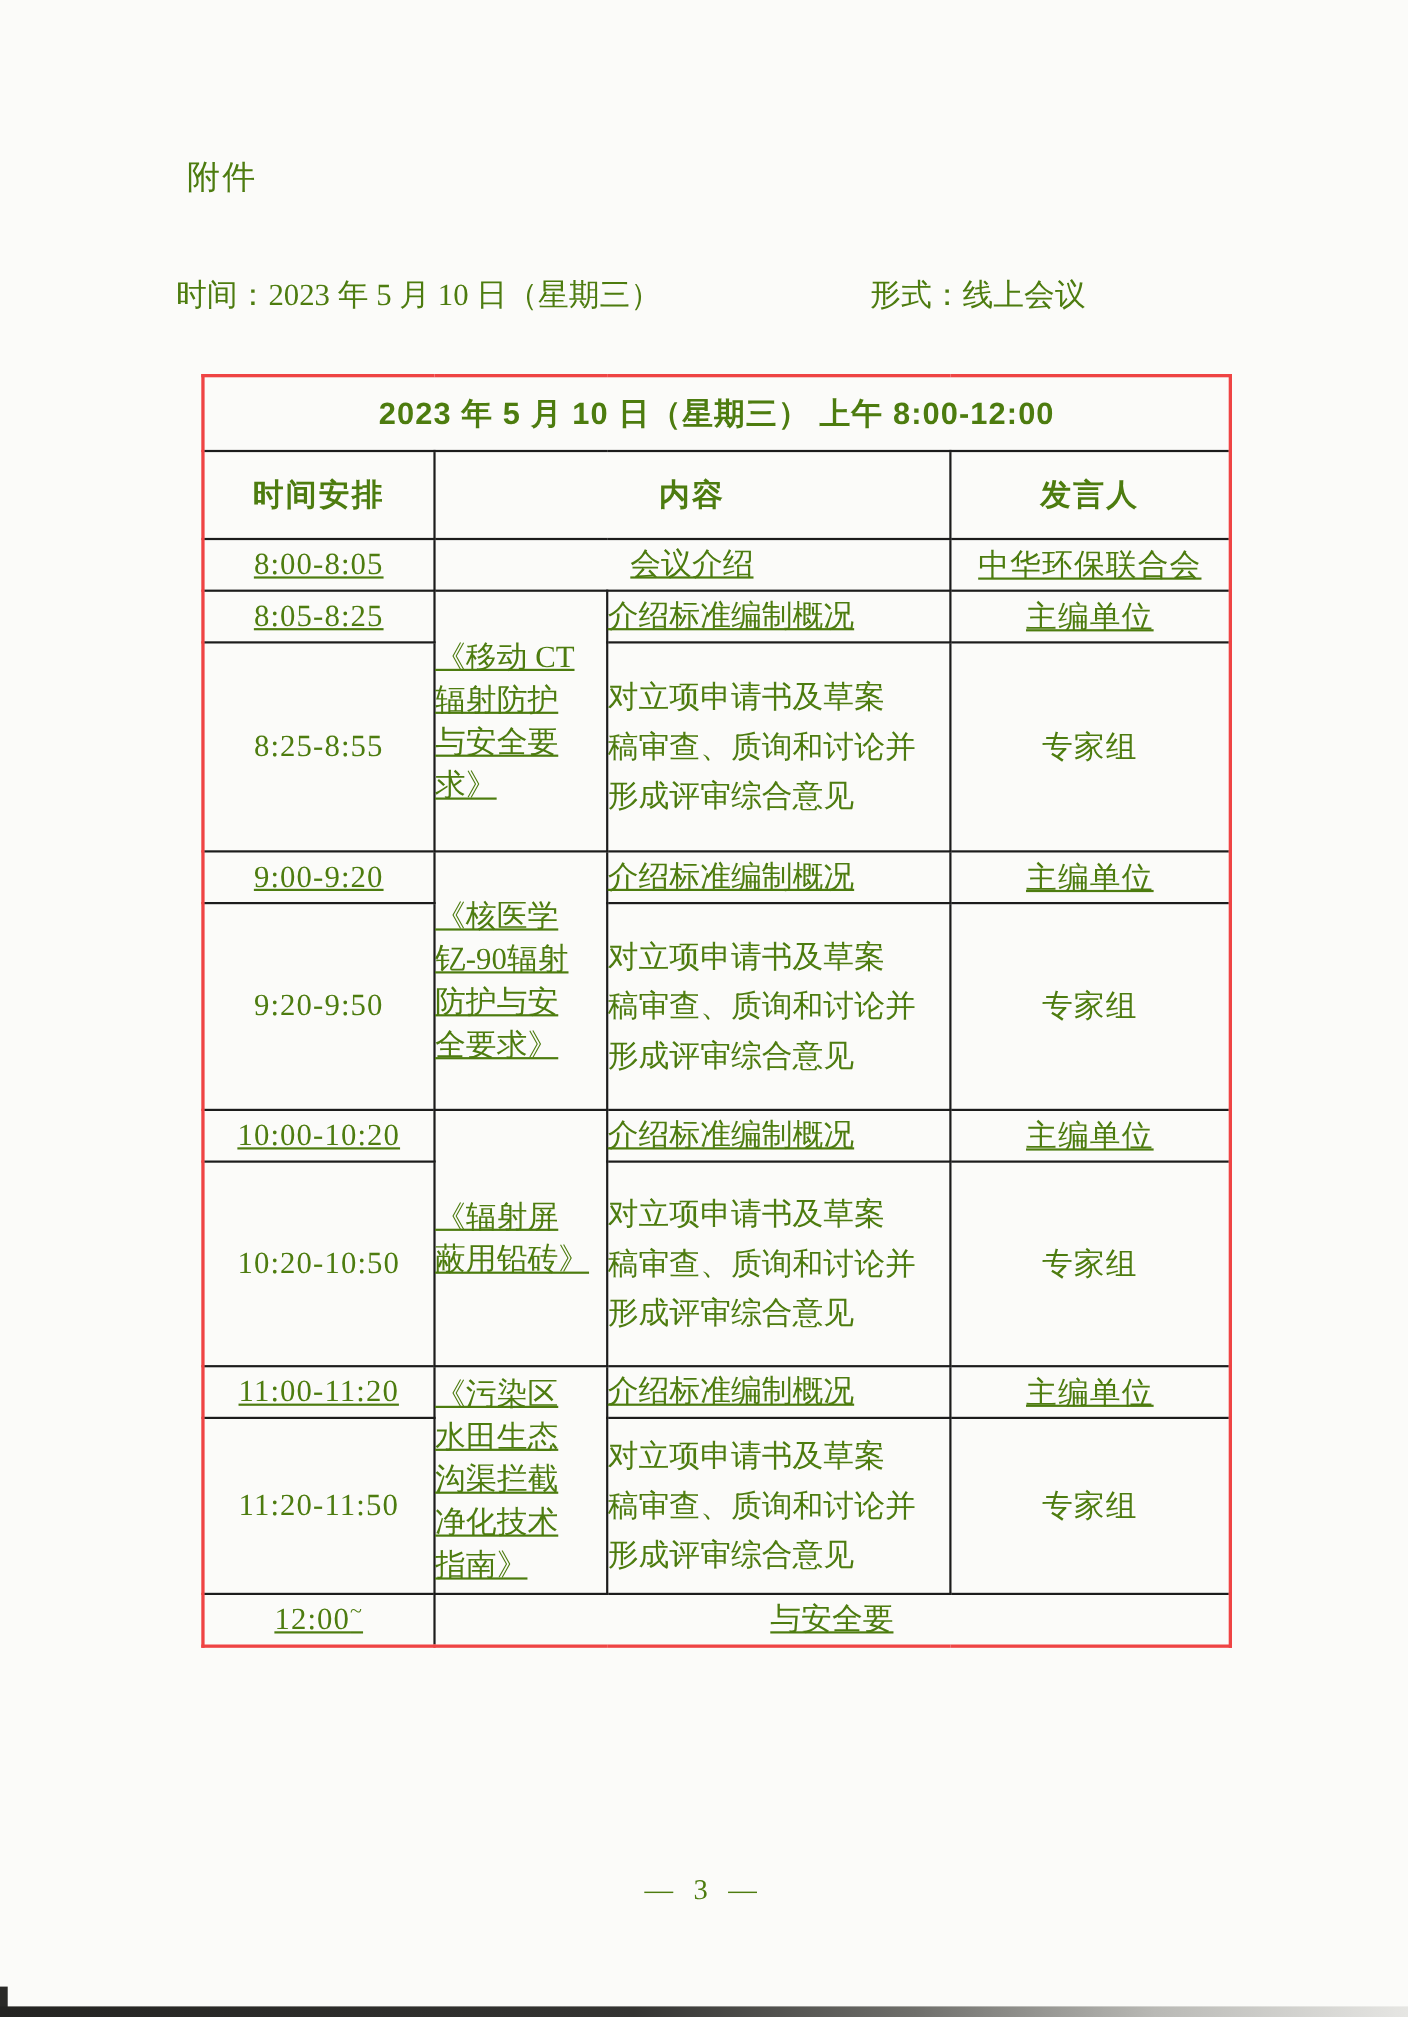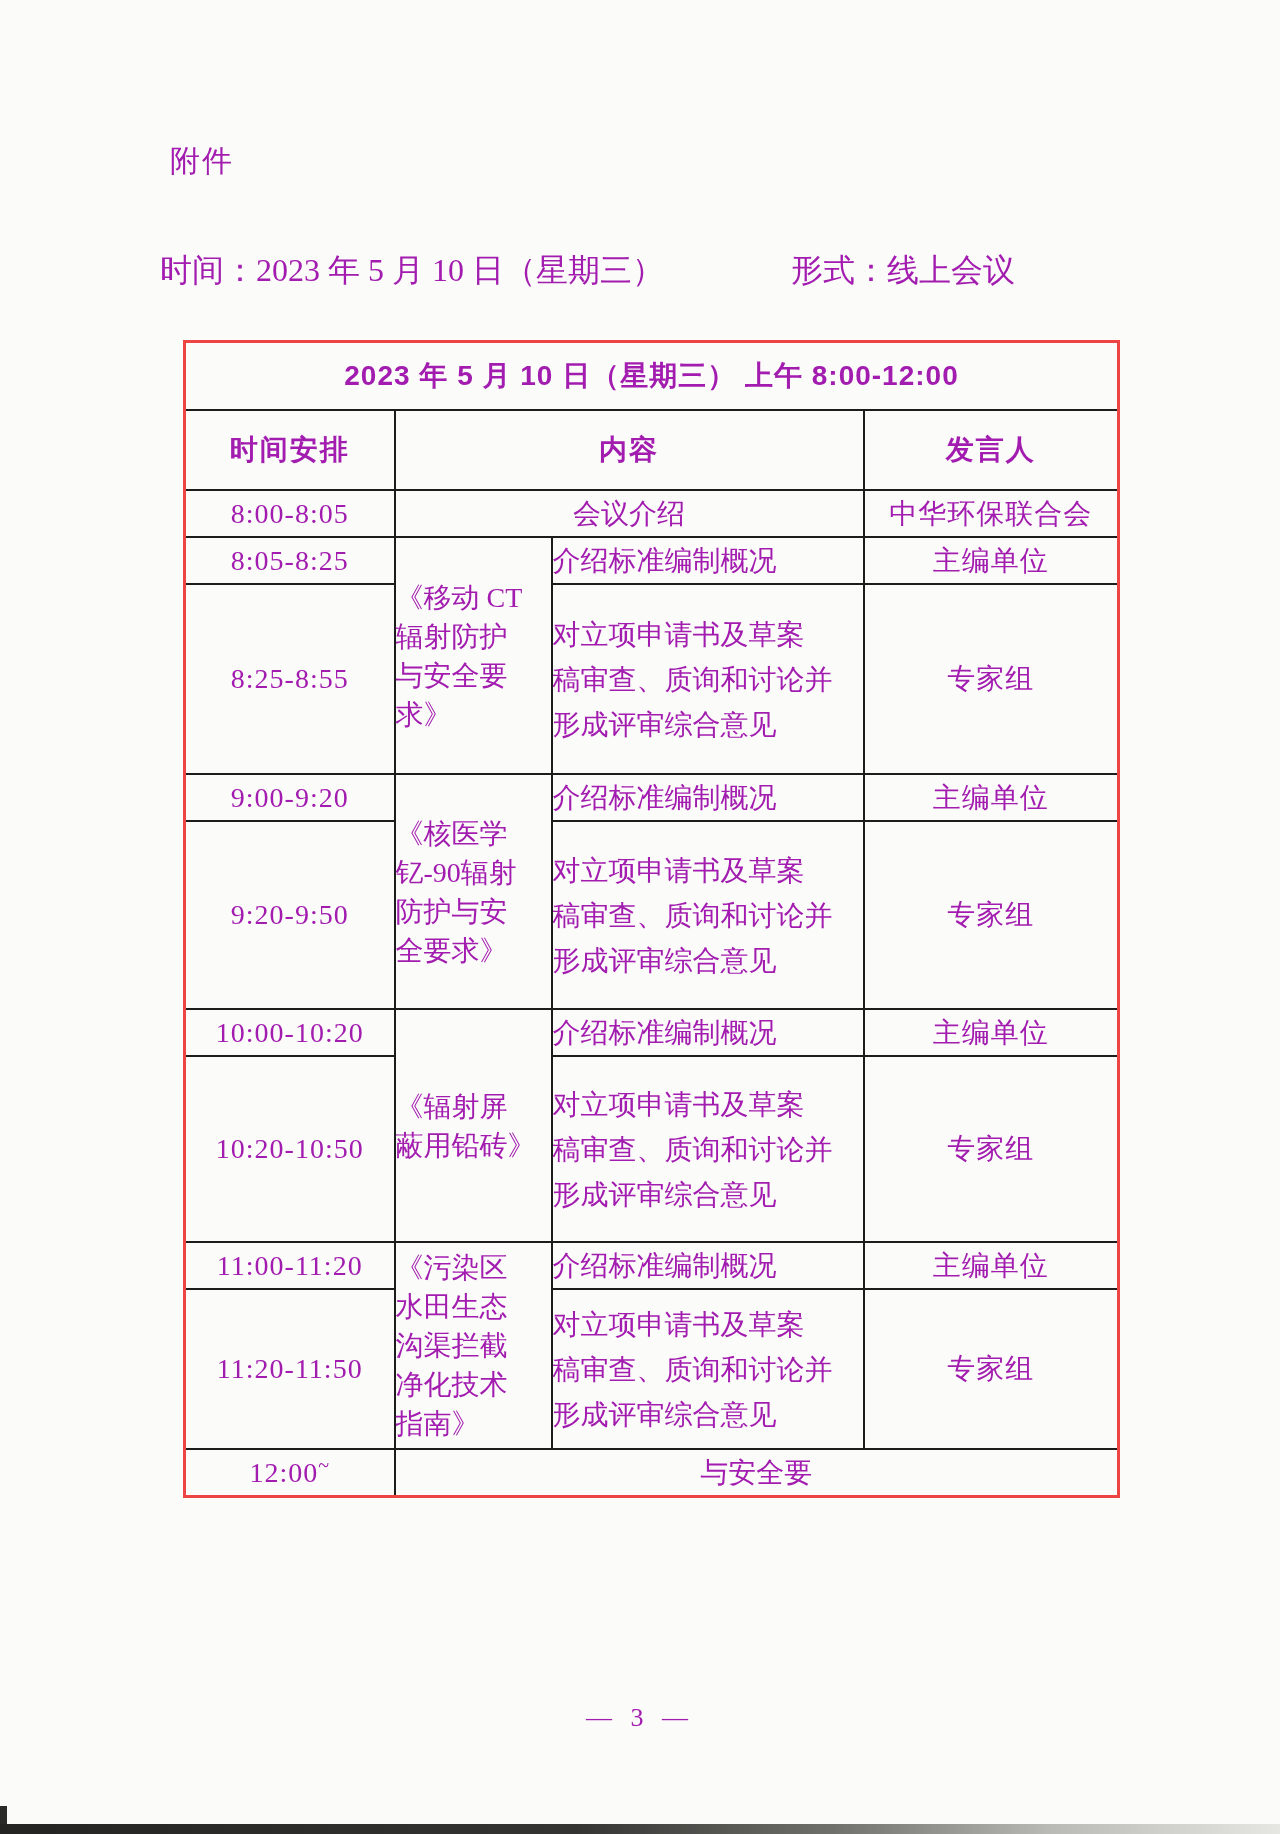--- a/index.html
+++ b/index.html
@@ -1,37 +1,37 @@
 <!DOCTYPE html>
 <html><head>
 <meta charset="utf-8">
 <style>
   html,body { margin:0; padding:0; background:#e9e9e7; }
   .page {
     position:relative;
     width:1280px; height:1834px;
     margin:0 auto;
     background:#fbfbf9;
-    color:#a21caf;
+    color:#4d7c0f;
     font-family:"Liberation Serif", serif;
     overflow:hidden;
   }
   .attachment {
     position:absolute; left:170px; top:141px;
     font-size:30px; letter-spacing:2px;
   }
   .doc-title {
     position:absolute; left:161px; top:190px;
     font-size:38px; font-weight:bold;
     font-family:"Liberation Sans", sans-serif;
     letter-spacing:2px; white-space:nowrap;
   }
   .meta {
     position:absolute; left:160px; top:249px;
-    width:958px; height:36px; font-size:32px;
+    width:958px; height:36px; font-size:28px;
   }
   .meta .format { position:absolute; left:615px; top:0;margin-left:16px; }
   table.agenda {
     position:absolute; left:183px; top:340px;
     width:934px;
     border-collapse:collapse; table-layout:fixed;
     border:3px solid #ef4444;
   }
   table.agenda td {
     border:2px solid #1c1c1c;
@@ -54,21 +54,21 @@
   td.name-cell {
     text-align:left; white-space:pre-line;
     line-height:39px; font-size:28px;
   }
   td.content-cell {
     text-align:left; padding-left:10px; padding-right:6px;
     white-space:pre-line; line-height:45px; font-size:29px;
   }
   td.content-center { text-align:center; padding-left:0; }
   td.speaker-cell { text-align:center; letter-spacing:1px; }
-  tr.r-small { height:44px; }
+  tr.r-small { height:44px;text-decoration:underline; }
   tr.r-banner { height:66px; }
   tr.r-header { height:78px;margin-top:41px; }
   tr.r-big1 { height:190px; }
   tr.r-big2 { height:188px; }
   tr.r-big3 { height:186px; }
   tr.r-big4 { height:160px; }
   .time-sup { font-size:20px; vertical-align:super; line-height:0; }
   .page-number {
     position:absolute; left:0; top:1703px;
     width:100%; text-align:center;

